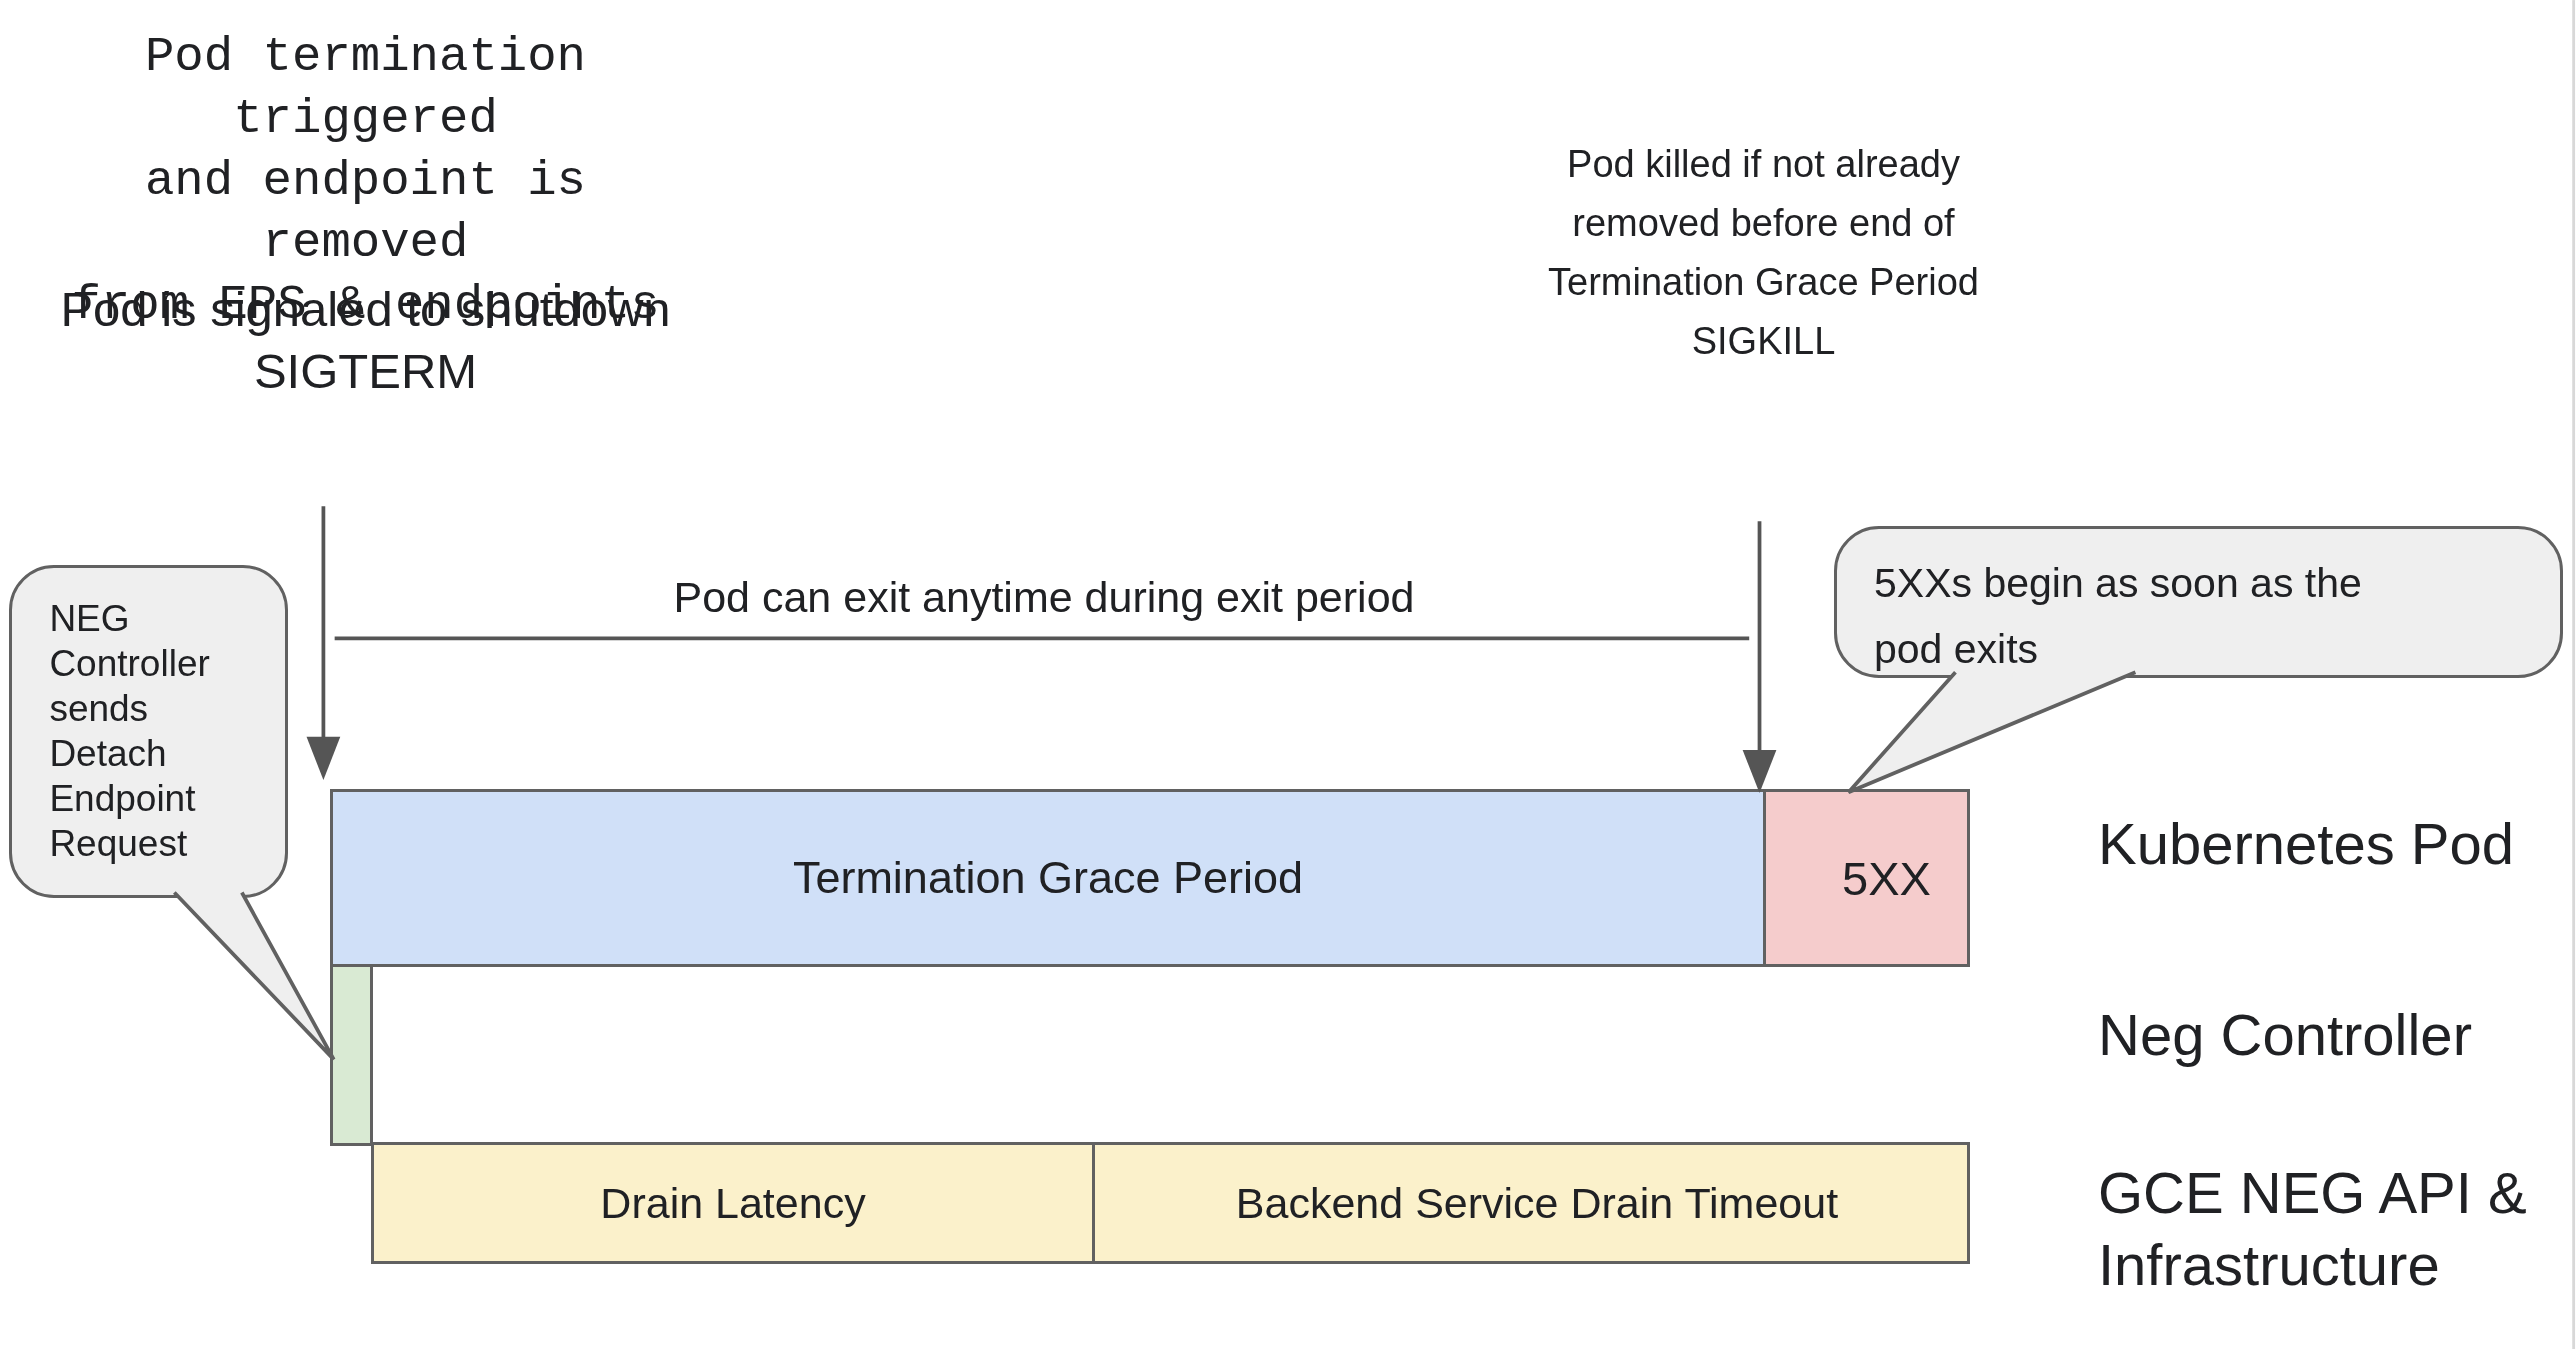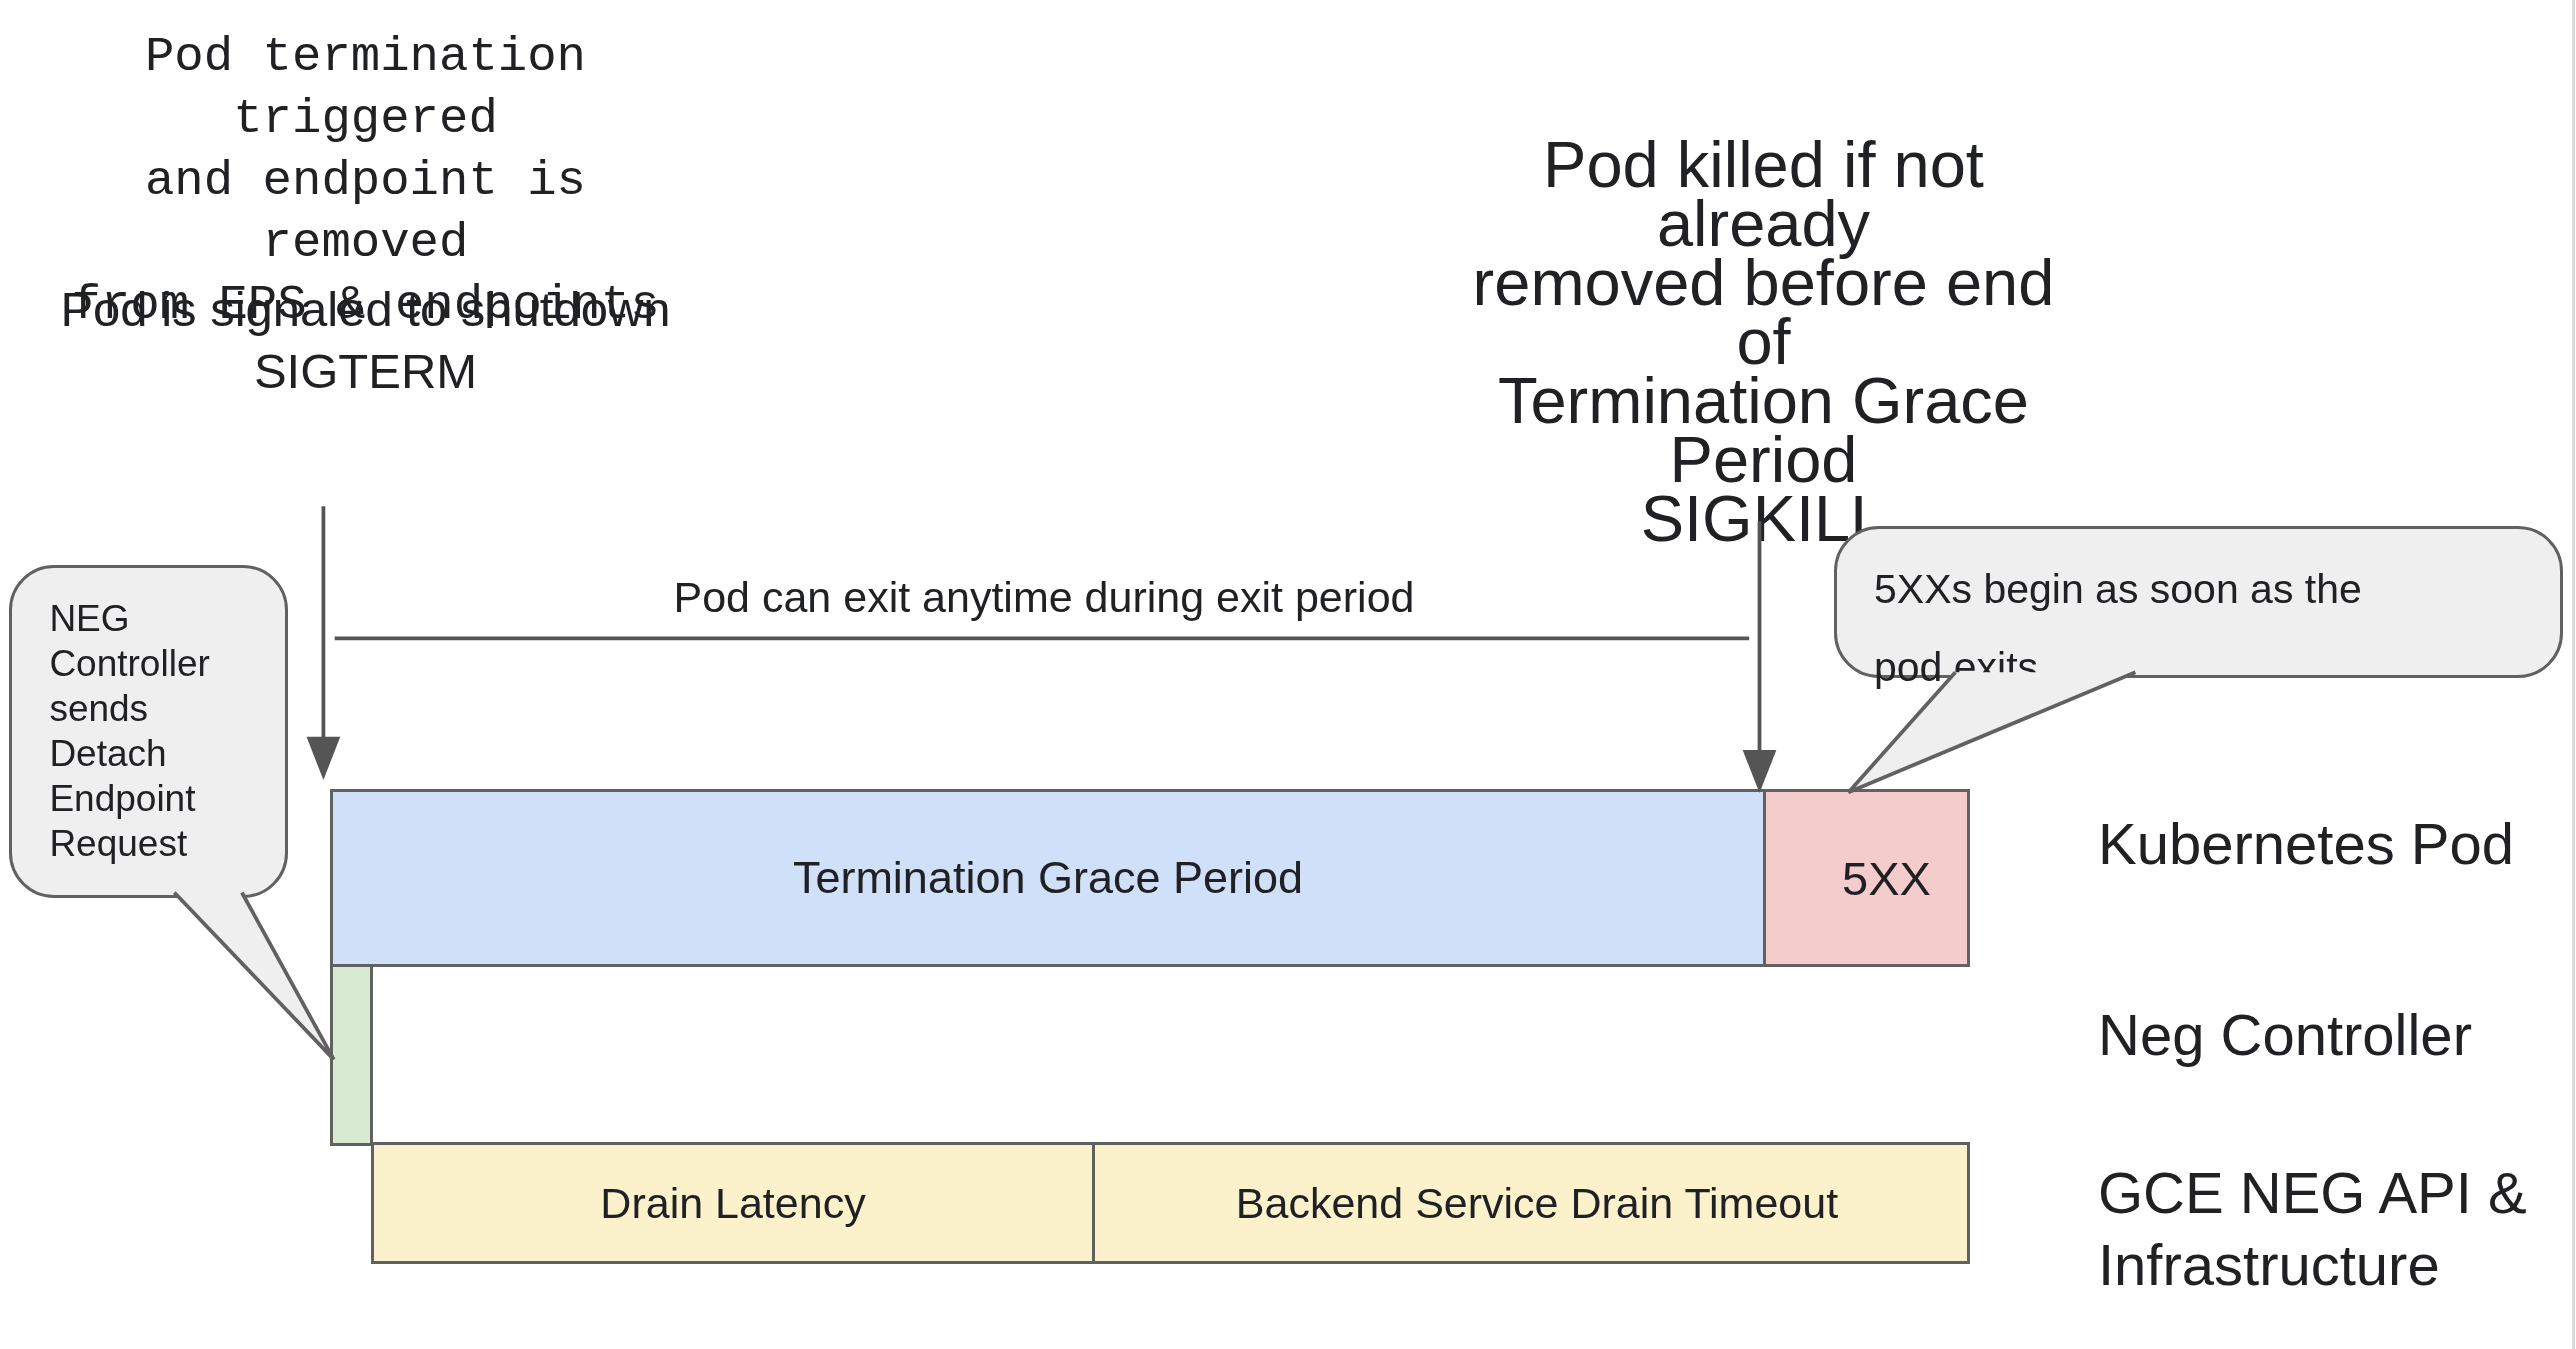--- a/index.html
+++ b/index.html
@@ -3,37 +3,37 @@
 <meta charset="utf-8">
 <style>
   html,body{margin:0;padding:0;background:#ffffff;}
   .canvas{
     position:relative;width:2576px;height:1350px;background:#ffffff;overflow:hidden;
     font-family:"Liberation Sans",sans-serif;color:#202124;
   }
   .abs{position:absolute;}
   .pre{white-space:pre-line;}
   .note{font-size:49px;line-height:62px;text-align:center;}
-  .note-tr{font-size:65px;line-height:59px;text-align:center;}
+  .note-tr{font-size:38px;line-height:59px;text-align:center;}
   .period-note{font-size:43px;text-align:center;}
   .row-label{font-size:58px;line-height:72px;white-space:nowrap;}
   .row-label.pre{white-space:pre-line;}
   .bar{box-sizing:border-box;border:3.7px solid #616161;display:flex;align-items:center;justify-content:center;}
   .bar-blue{background:#d0e0f8;font-size:45px;}
   .bar-pink{background:#f5cccc;border-left:none;font-size:47px;padding-left:40px;}
   .bar-green{background:#d9ead3;}
   .bar-yellow{background:#fbf1cb;display:flex;align-items:stretch;justify-content:flex-start;padding:0;}
   .ycell{display:flex;align-items:center;justify-content:center;font-size:43px;}
   .ycell-1{width:718px;border-right:3.7px solid #616161;}
   .ycell-2{flex:1;padding-left:12px;}
   .bubble{
     box-sizing:border-box;background:#efefef;border:3.7px solid #616161;border-radius:45px;
   }
   .bubble-left{padding:28px 9.4px 0 37px;font-size:37px;line-height:45px;}
-  .bubble-right{padding:20.6px 9.4px 0 37px;font-size:41px;line-height:78px;}
+  .bubble-right{padding:20.6px 9.4px 0 37px;font-size:41px;line-height:66px;}
   svg.overlay{position:absolute;left:0;top:0;pointer-events:none;}
 </style>
 </head>
 <body>
 
 <div class="canvas">
 
   <div class="abs note pre" style="left:28px;top:26px;width:675px;font-family:Liberation Mono, monospace;">Pod termination triggered
 and endpoint is removed
 from EPS &amp; endpoints</div>

